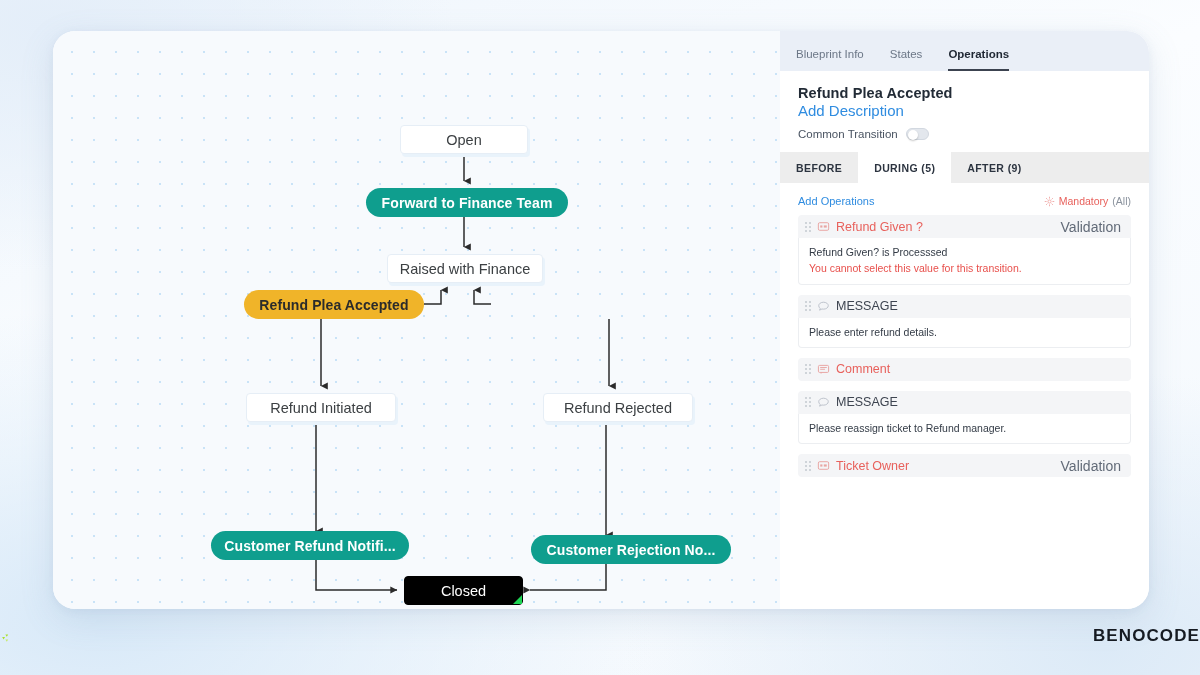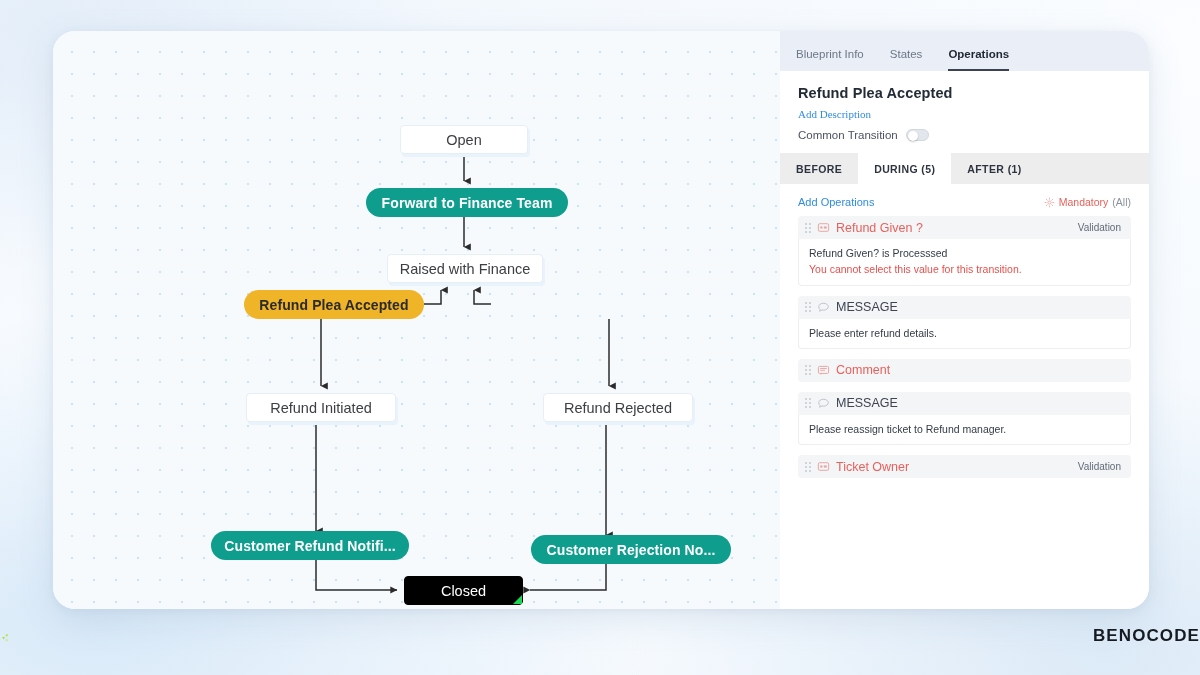--- a/index.html
+++ b/index.html
@@ -110,21 +110,21 @@
     font-weight: bold;
     border-bottom: 2px solid #3c4350;
   }
 
   .panel-head { padding: 14px 18px 0 18px; flex: none; }
   .trans-title {
     font-size: 14.5px; font-weight: bold; color: #222b36;
     letter-spacing: 0.1px;
   }
   .add-desc {
-    font-size: 11px; color: #2f8ce0; margin-top: 7px; cursor: pointer; font-family: Liberation Serif, serif;
+    font-size: 15px; color: #2f8ce0; margin-top: 1px; cursor: pointer;
   }
   .common-row {
     display: flex; align-items: center; gap: 8px; margin-top: 9px;
   }
   .common-label { font-size: 11.5px; color: #4a5462; }
   .toggle {
     width: 23px; height: 12px; border-radius: 7px;
     background: #e3e7ed; border: 1px solid #d2d8e0;
     position: relative; cursor: pointer;
   }
@@ -175,21 +175,21 @@
   .grip {
     width: 6px; height: 11px; flex: none;
     display: grid; grid-template-columns: 2px 2px; gap: 2px 2px;
     align-content: center;
   }
   .grip i { width: 2px; height: 2px; background: #c3c8cf; border-radius: 50%; display:block; }
   .op-icon { width: 13px; height: 13px; flex: none; display: block; }
   .op-label { font-size: 12.5px; flex: 1; }
   .op-label.red { color: #e8615c; }
   .op-label.gray { color: #3d4450; }
-  .op-kind { font-size: 10px; color: #626b78; }
+  .op-kind { font-size: 14px; color: #626b78; }
   .op-body {
     border: 1px solid #eceef1; border-top: none;
     border-radius: 0 0 4px 4px;
     background: #ffffff;
     padding: 6px 10px 7px 10px;
   }
   .op-line { font-size: 10.5px; color: #333b46; line-height: 1.55; }
   .op-line.err { color: #e8504c; }
 
   
@@ -318,21 +318,21 @@
     </div>
 
     <div class="seg-tabs">
       <div class="seg-tab">
         <span>BEFORE</span>
       </div>
       <div class="seg-tab active">
         <span>DURING (5)</span>
       </div>
       <div class="seg-tab">
-        <span>AFTER (1)</span>
+        <span>AFTER (9)</span>
       </div>
     </div>
 
     <div class="ops-head">
       <div class="add-ops">Add Operations</div>
       <div class="mandatory">
         <svg width="11" height="11" viewBox="0 0 24 24">
           <g fill="none" stroke="#f0a9a6" stroke-width="2">
             <circle cx="12" cy="12" r="3.4"></circle>
             <path d="M12 1.6v4M12 18.4v4M1.6 12h4M18.4 12h4M4.6 4.6l2.9 2.9M16.5 16.5l2.9 2.9M19.4 4.6l-2.9 2.9M7.5 16.5l-2.9 2.9"></path>

